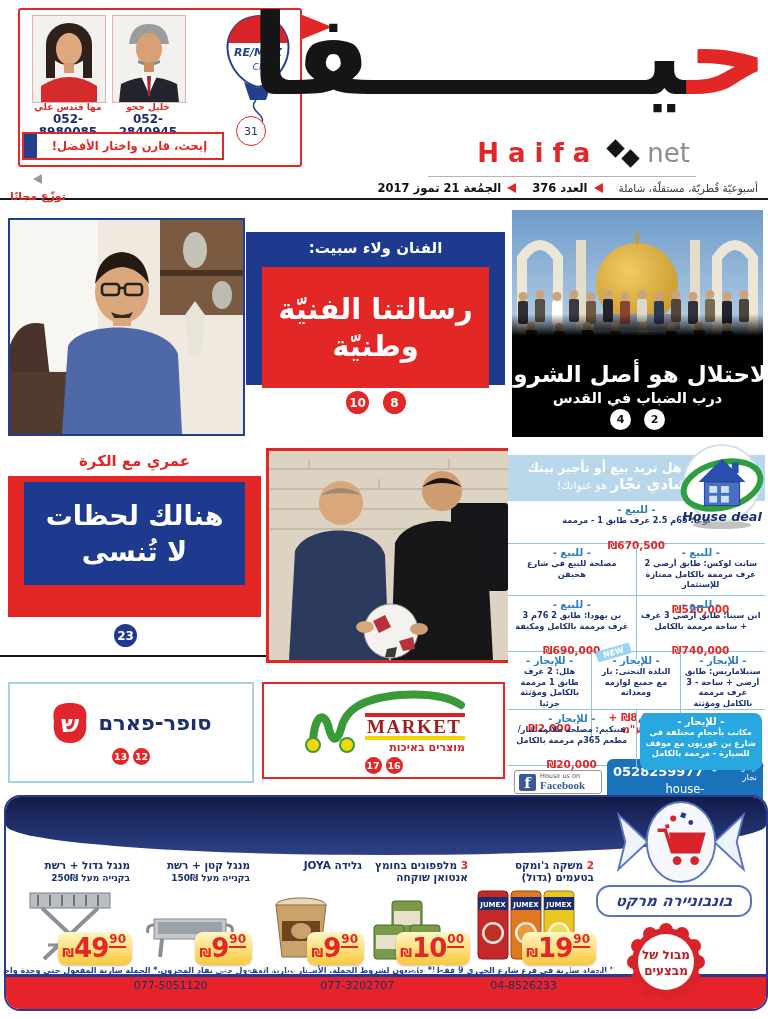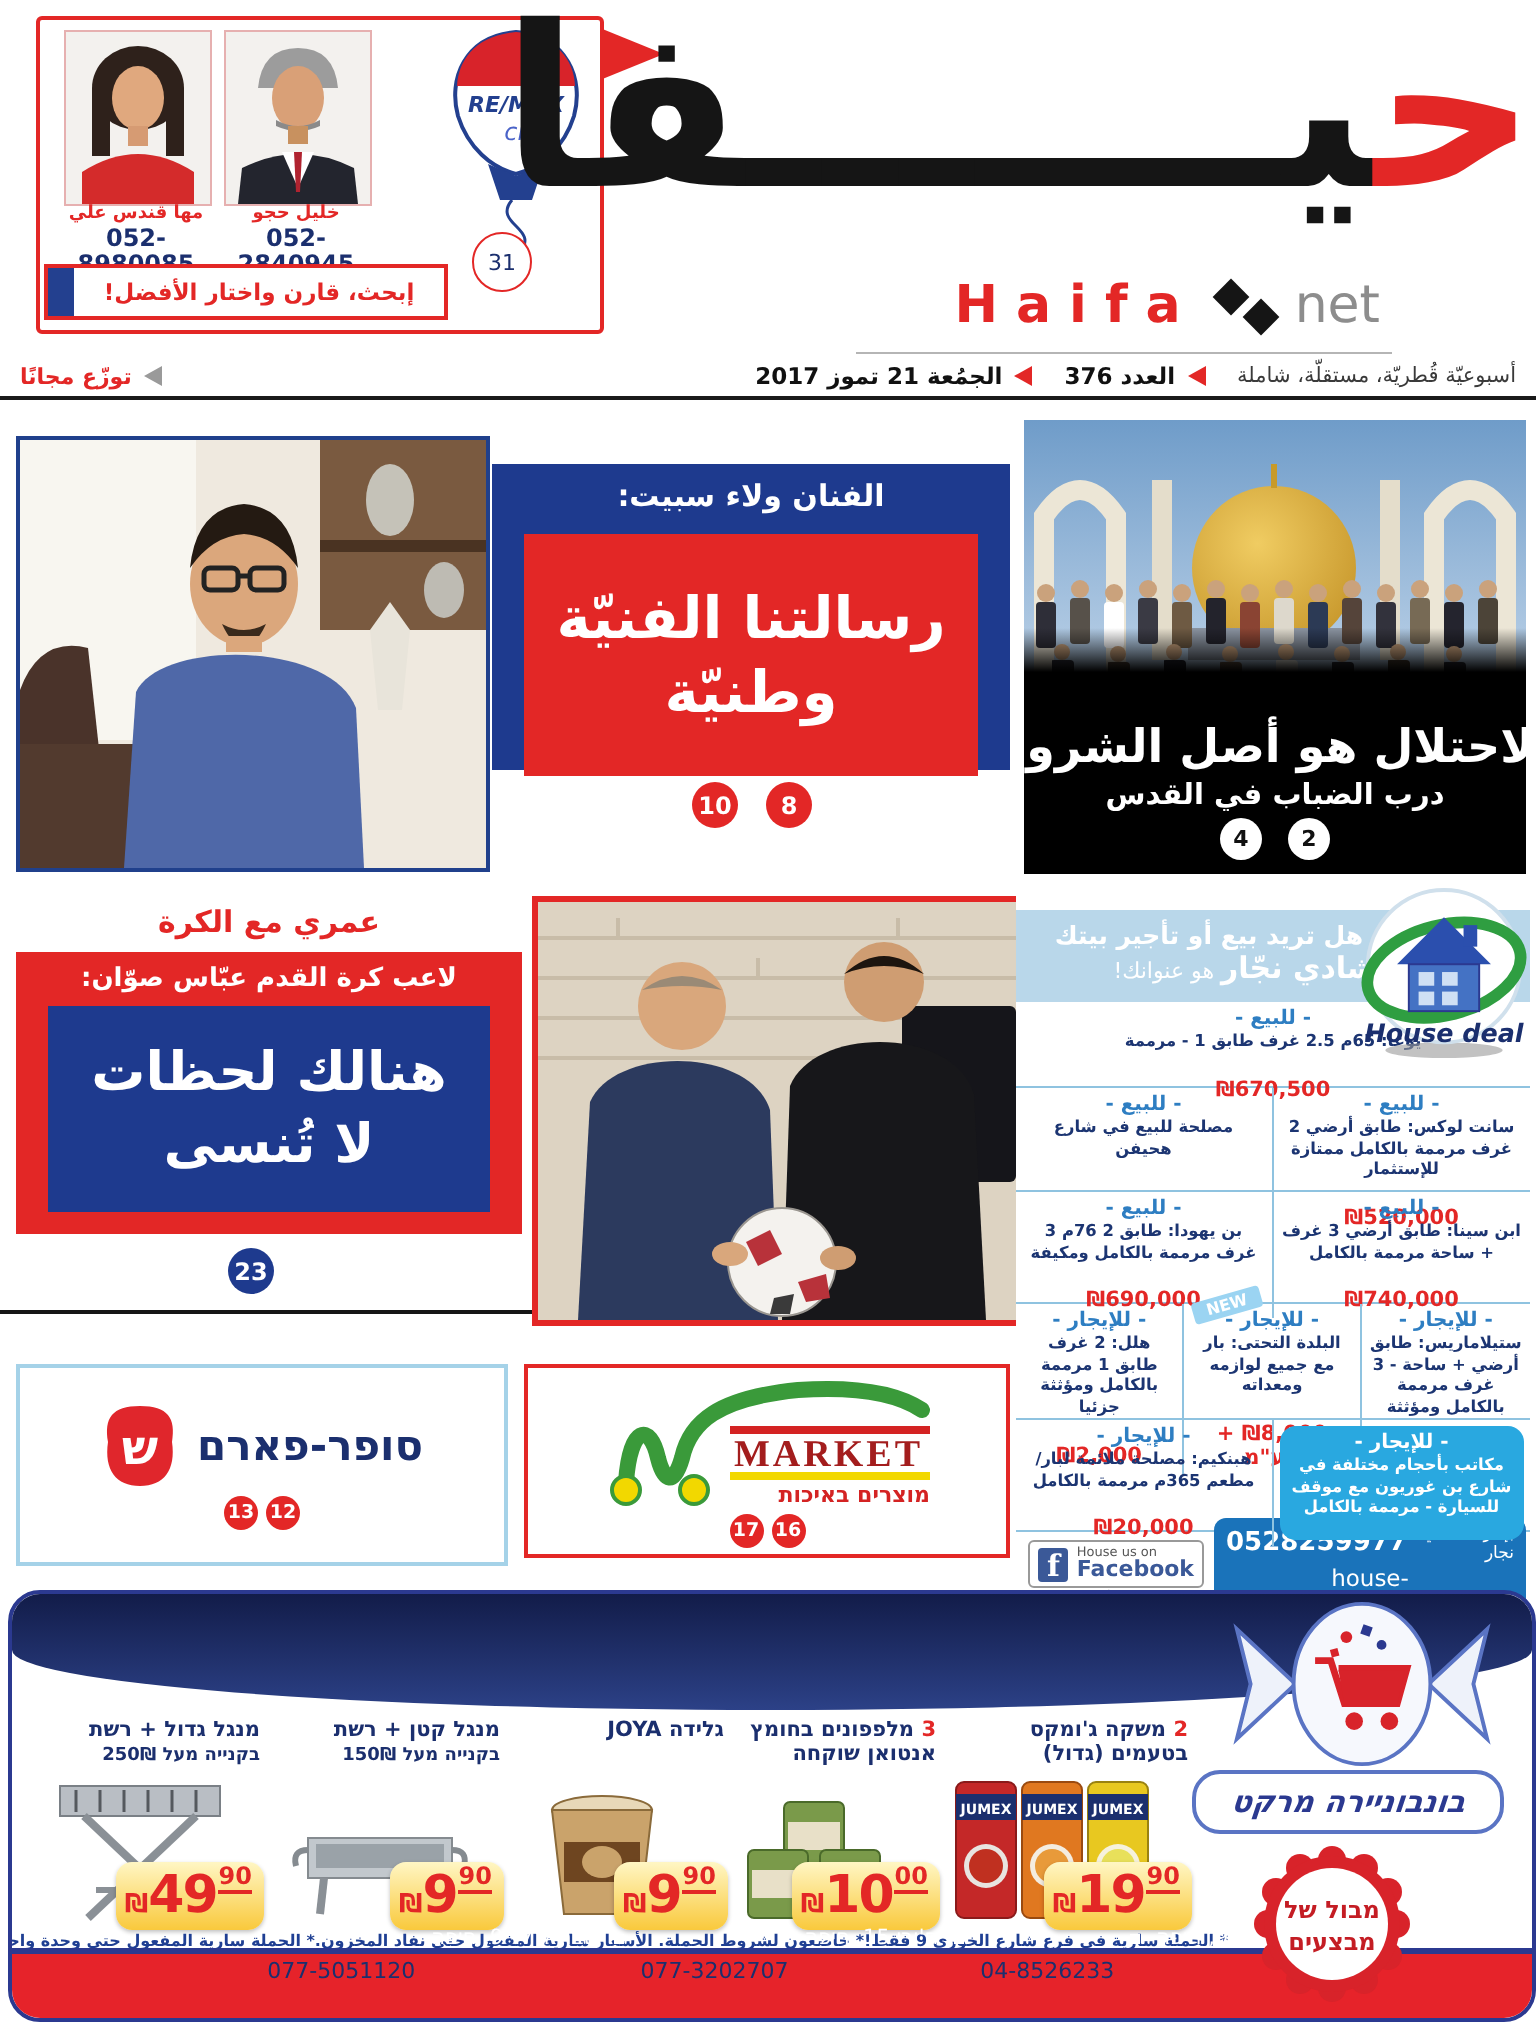--- a/index.html
+++ b/index.html
@@ -30,21 +30,21 @@
   .dia.up{margin-bottom:10px;} .dia.dn{margin-top:10px;}
   .netword{color:#8d8d8d;font-size:26px;}
   .mast-underline{position:absolute;right:72px;top:176px;width:268px;height:1px;background:#b5b5b5;}
   
   .datebar{left:0;top:178px;width:768px;height:22px;display:flex;align-items:center;gap:16px;padding:0 10px;box-sizing:border-box;border-bottom:2px solid #1a1a1a;direction:rtl;}
   .tri-l{width:0;height:0;border-right:9px solid #e32726;border-top:5px solid transparent;border-bottom:5px solid transparent;}
   .tri-l.gray{border-right-color:#9a9a9a;}
   .db-tag{color:#3a3a3a;font-size:10.5px;}
   .db-item{color:#111;font-weight:bold;font-size:11.5px;display:flex;align-items:center;gap:6px;}
   .db-spacer{flex:1;}
-  .db-free{color:#e32726;font-weight:bold;font-size:11px;display:flex;align-items:center;gap:6px;}
+  .db-free{color:#e32726;font-weight:bold;font-size:11px;display:flex;align-items:center;gap:6px;flex-direction:column;}
   
   .story1-photo{left:8px;top:218px;width:233px;height:214px;border:2px solid #20408c;overflow:hidden;background:#efe9df;}
   .story1-blue{left:246px;top:232px;width:259px;height:153px;background:#1e3a8e;text-align:center;}
   .kicker-w{color:#fff;font-weight:bold;font-size:15px;padding-top:7px;}
   .story1-red{left:262px;top:267px;width:227px;height:121px;background:#e32726;display:flex;flex-direction:column;align-items:center;justify-content:center;z-index:2;}
   .bighead{color:#fff;font-weight:bold;font-size:29px;line-height:1.25;text-align:center;}
   .pg{border-radius:50%;display:flex;align-items:center;justify-content:center;font-weight:bold;}
   .pg-red{width:23px;height:23px;background:#e32726;color:#fff;font-size:12px;}
   .pg-blue{width:23px;height:23px;background:#1e3a8e;color:#fff;font-size:12px;}
   .pg-white{width:21px;height:21px;background:#fff;color:#111;font-size:11px;}
@@ -94,21 +94,21 @@
   .hd-bottom{display:flex;align-items:center;gap:5px;padding:3px 2px;direction:rtl;}
   .hd-contact{background:#1a73ba;border-radius:6px;color:#fff;width:156px;padding:3px 6px;box-sizing:border-box;}
   .hd-contact .c1{display:flex;direction:rtl;align-items:center;justify-content:center;gap:6px;}
   .hd-contact .mgr{font-size:8.5px;}
   .hd-contact .ph{font-weight:bold;font-size:13px;direction:ltr;}
   .hd-contact .em{font-size:11.5px;text-align:center;direction:ltr;}
   .fb-badge{width:88px;direction:ltr;}
   .fb-box{border:1px solid #999;border-radius:3px;display:flex;align-items:center;gap:4px;padding:2px 4px;background:#fff;}
   .fb-f{width:17px;height:17px;background:#3b5998;color:#fff;font-weight:bold;font-family:"DejaVu Serif",serif;display:flex;align-items:flex-end;justify-content:center;font-size:15px;line-height:1;border-radius:2px;}
   .fb-t1{font-size:6.5px;color:#555;line-height:1;}
-  .fb-t2{font-size:11px;font-weight:bold;color:#3b5998;line-height:1.1;}
+  .fb-t2{font-size:11px;font-weight:bold;color:#3b5998;line-height:1.1;font-family:Liberation Serif, serif;}
   .fb-sub{font-size:5.5px;color:#888;text-align:center;margin-top:1px;}
   
   .bottom-ad{left:4px;top:795px;width:760px;height:212px;border:2px solid #2b3990;border-radius:16px;overflow:hidden;background:#fff;}
   .navy-band{position:absolute;left:0;top:0;width:100%;height:58px;background:linear-gradient(#121c49,#2c4187);border-radius:0 0 50% 50% / 0 0 30px 30px;}
   .candy{position:absolute;right:16px;top:2px;z-index:3;}
   .bonbon{position:absolute;right:14px;top:88px;width:152px;height:28px;border:2px solid #5a74c4;border-radius:14px;background:#fff;display:flex;align-items:center;justify-content:center;z-index:3;}
   .bonbon span{color:#2b3990;font-weight:bold;font-style:italic;font-size:15px;transform:skewX(-8deg);}
   .products{position:absolute;left:10px;top:62px;width:590px;height:108px;}
   .prod{position:absolute;top:0;height:108px;}
   .plabel{direction:rtl;text-align:right;color:#1b2f6e;font-weight:bold;font-size:10.5px;line-height:1.15;}
@@ -299,21 +299,20 @@
     <div class="s2-sub" dir="rtl">درب الضباب في القدس</div>
     <div class="s2pages">
       <span class="pg pg-white">4</span>
       <span class="pg pg-white">2</span>
     </div>
   </div>
 </div>
 
 <div class="abs story3-kicker" dir="rtl">عمري مع الكرة</div>
 <div class="abs story3-red">
-  <div class="sub-kick" dir="rtl">لاعب كرة القدم عبّاس صوّان:</div>
   <div class="story3-blue">
     <div class="bighead2" dir="rtl">هنالك لحظات</div>
     <div class="bighead2" dir="rtl">لا تُنسى</div>
   </div>
 </div>
 <div class="abs pg pg-blue s3page">23</div>
 <div class="abs rule-black"></div>
 <div class="abs story3-photo">
   <svg class="fill-svg" width="239" height="209" viewBox="0 0 239 209">
     <rect width="239" height="209" fill="#ddd3c2"></rect>

